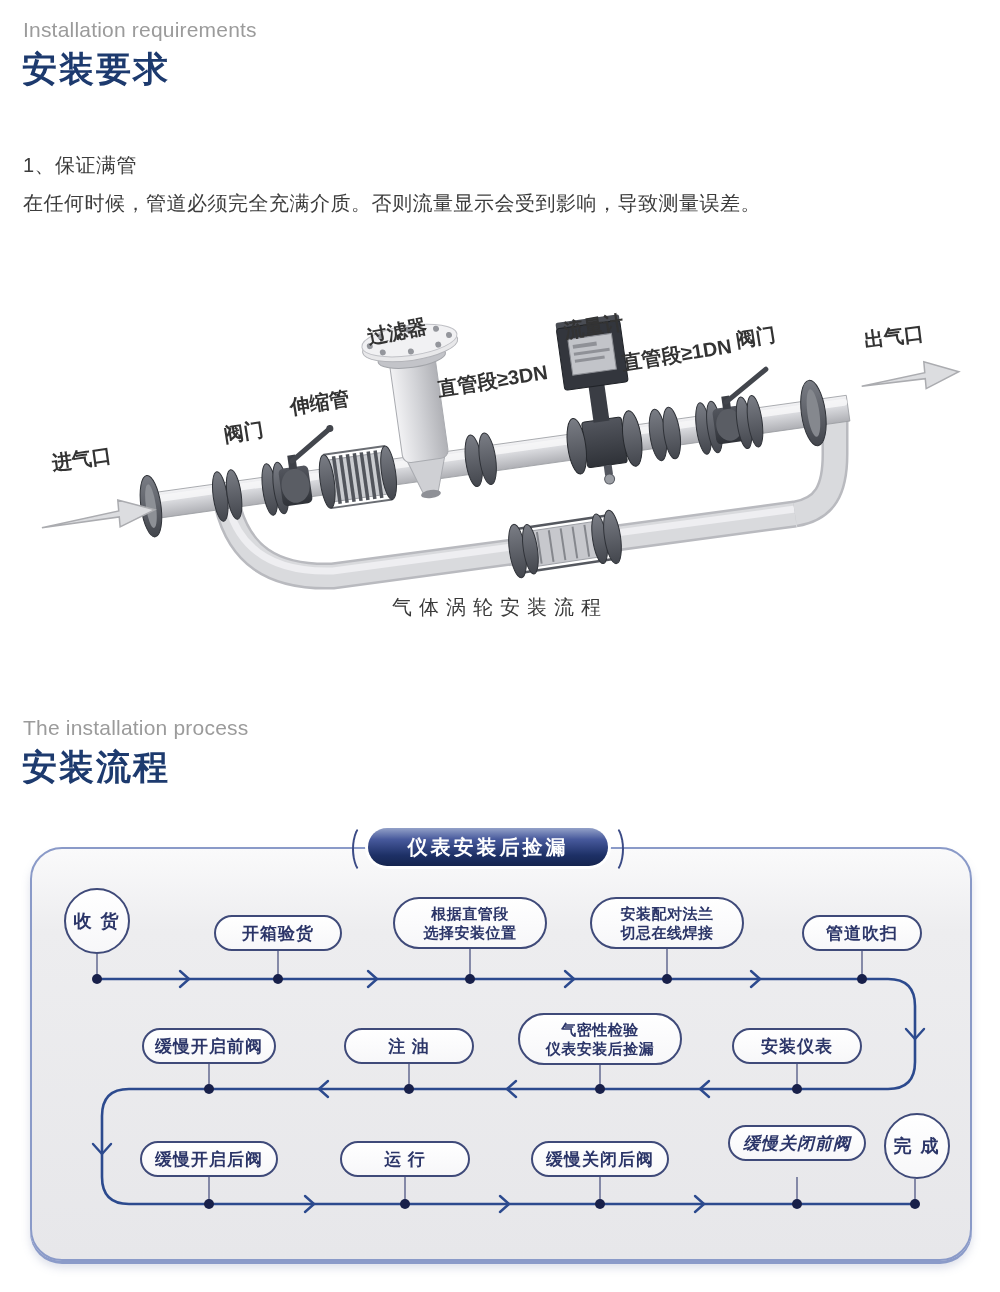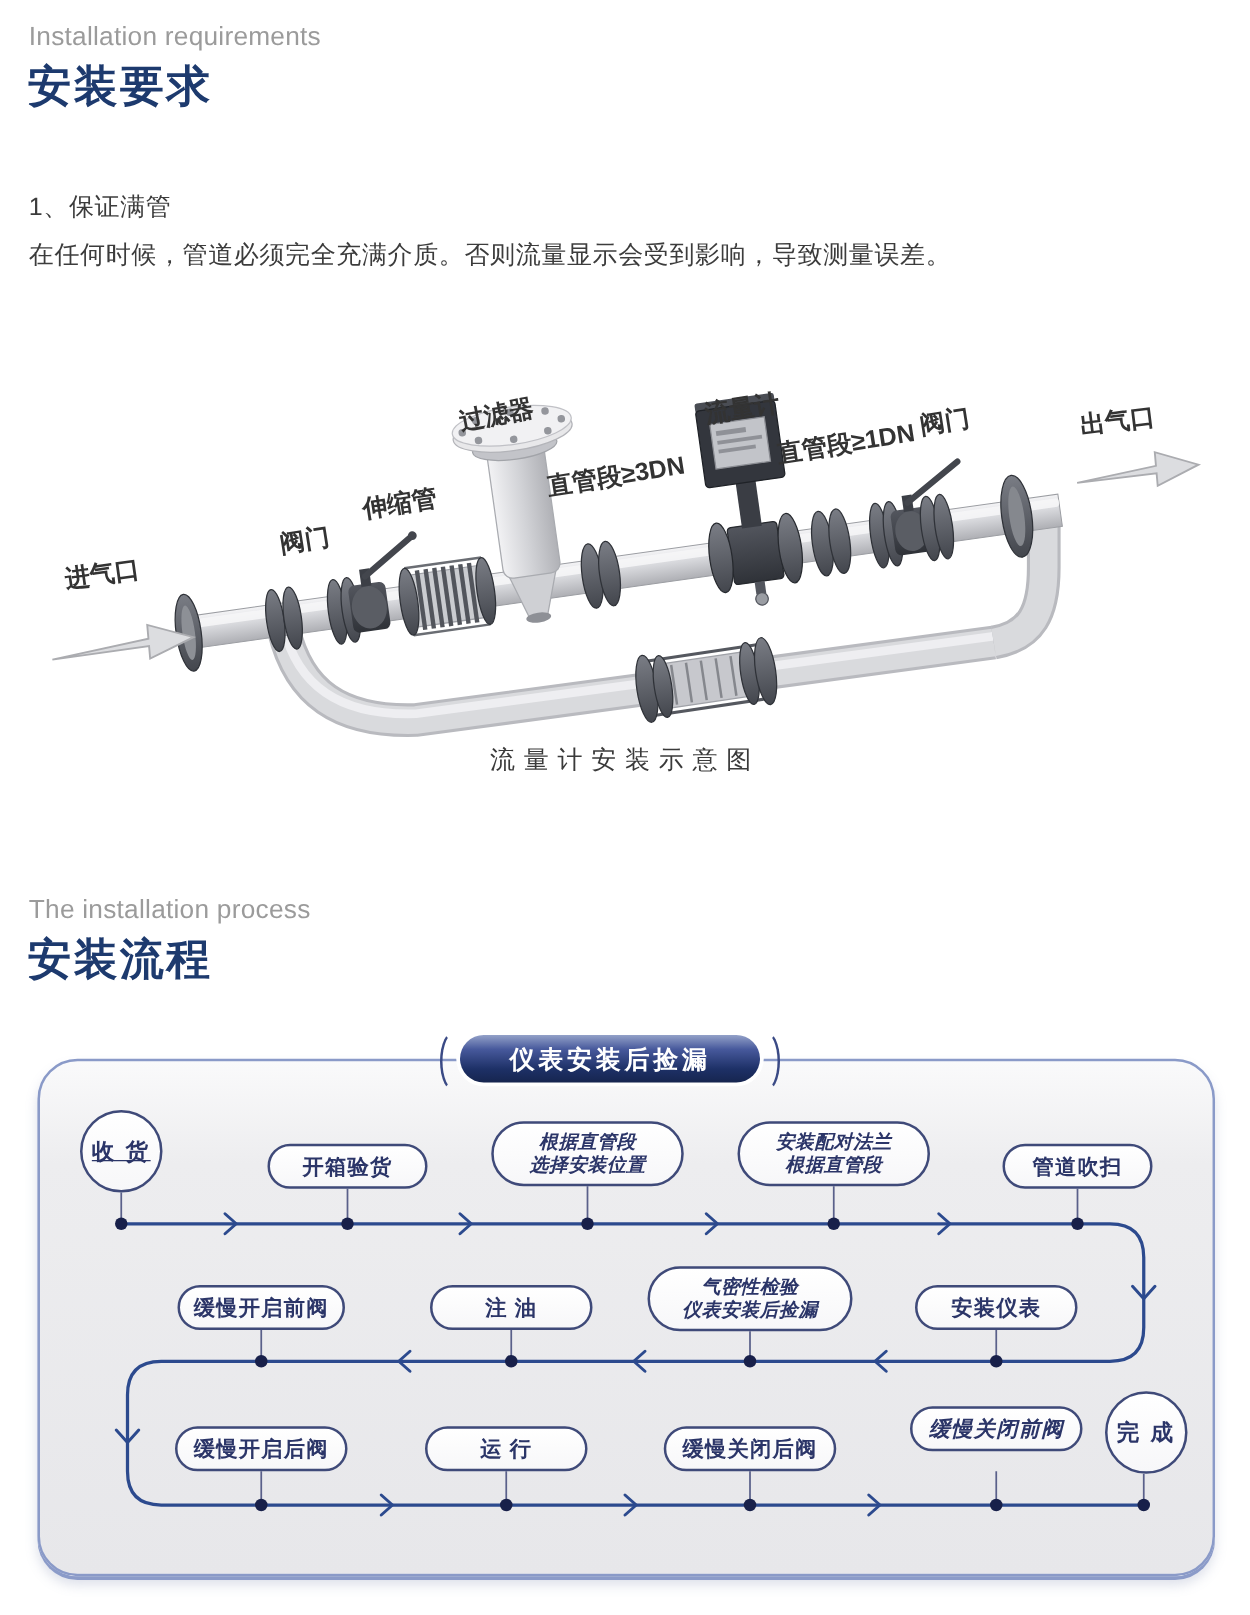--- a/index.html
+++ b/index.html
@@ -36,21 +36,21 @@
   .banner-arc.left{left:-16px;border-left-color:#3a4a85;}
   .banner-arc.right{right:-16px;border-right-color:#3a4a85;}
 
   
   .node{position:absolute;box-sizing:border-box;display:flex;align-items:center;justify-content:center;
     text-align:center;color:#2b3568;font-weight:700;
     background:linear-gradient(180deg,#ffffff 0%,#f7f7f9 100%);border:2px solid #3f4a79;}
   .node .lbl{white-space:pre-line;}
   .node.circle{width:66px;height:66px;border-radius:50%;font-size:18px;letter-spacing:2px;}
   .node.pill{height:36px;border-radius:18px;font-size:17px;letter-spacing:1px;}
-  .node.pill2{height:52px;border-radius:26px;font-size:15px;line-height:1.3;letter-spacing:.5px;font-style:italic;}
+  .node.pill2{height:52px;border-radius:26px;font-size:15px;line-height:1.3;letter-spacing:.5px;}
 </style>
 </head>
 <body>
 
 <div class="page">
 
   <div class="sub-en" style="top:14px;">Installation requirements</div>
   <div class="title-zh" style="top:42px;">安装要求</div>
 
   <div class="copy" style="top:148px;">1、保证满管</div>
@@ -212,21 +212,21 @@
         <text transform="translate(344,52) rotate(-11)">过滤器</text>
         <text transform="translate(414,104) rotate(-9)">直管段≥3DN</text>
         <text transform="translate(540,46) rotate(-9)">流量计</text>
         <text transform="translate(598,78) rotate(-9)">直管段≥1DN</text>
         <text transform="translate(712,55) rotate(-9)">阀门</text>
         <text transform="translate(840,55) rotate(-7)">出气口</text>
       </g>
     </svg>
   </div>
 
-  <div class="diagram-caption">流量计安装示意图</div>
+  <div class="diagram-caption">气体涡轮安装流程</div>
 
   <div class="sub-en" style="top:712px;">The installation process</div>
   <div class="title-zh" style="top:740px;">安装流程</div>
 
   <div class="flow-box">
     <svg class="connector" viewBox="0 0 938 410">
       <path d="M65,130 H856 Q883,130 883,157 V213 Q883,240 856,240 H97 Q70,240 70,267 V328 Q70,355 97,355 H883" fill="none" stroke="#2c4a8e" stroke-width="2.6"></path>
 
       <g fill="none" stroke="#2c4a8e" stroke-width="2.4" stroke-linecap="round" stroke-linejoin="round">
         <path d="M148,122 l9,8 l-9,8"></path>
@@ -275,33 +275,33 @@
           <circle cx="568" cy="240" r="5"></circle>
         <circle cx="765" cy="240" r="5"></circle>
         <circle cx="177" cy="355" r="5"></circle>
           <circle cx="373" cy="355" r="5"></circle>
           <circle cx="568" cy="355" r="5"></circle>
         <circle cx="765" cy="355" r="5"></circle>
           <circle cx="883" cy="355" r="5"></circle>
       </g>
     </svg>
 
-    <div class="node circle" style="left:32px;top:39px;text-decoration:underline;">
+    <div class="node circle" style="left:32px;top:39px;">
       <span class="lbl">收 货</span>
       </div>
     <div class="node pill" style="left:182px;top:66px;width:128px;">
       <span class="lbl">开箱验货</span>
       </div>
     <div class="node pill2" style="left:361px;top:48px;width:154px;">
       <span class="lbl">根据直管段
 选择安装位置</span>
       </div>
     <div class="node pill2" style="left:558px;top:48px;width:154px;">
       <span class="lbl">安装配对法兰
-根据直管段</span>
+切忌在线焊接</span>
       </div>
     <div class="node pill" style="left:770px;top:66px;width:120px;">
       <span class="lbl">管道吹扫</span>
       </div>
 
     <div class="node pill" style="left:110px;top:179px;width:134px;">
       <span class="lbl">缓慢开启前阀</span>
       </div>
     <div class="node pill" style="left:312px;top:179px;width:130px;">
       <span class="lbl">注 油</span>

